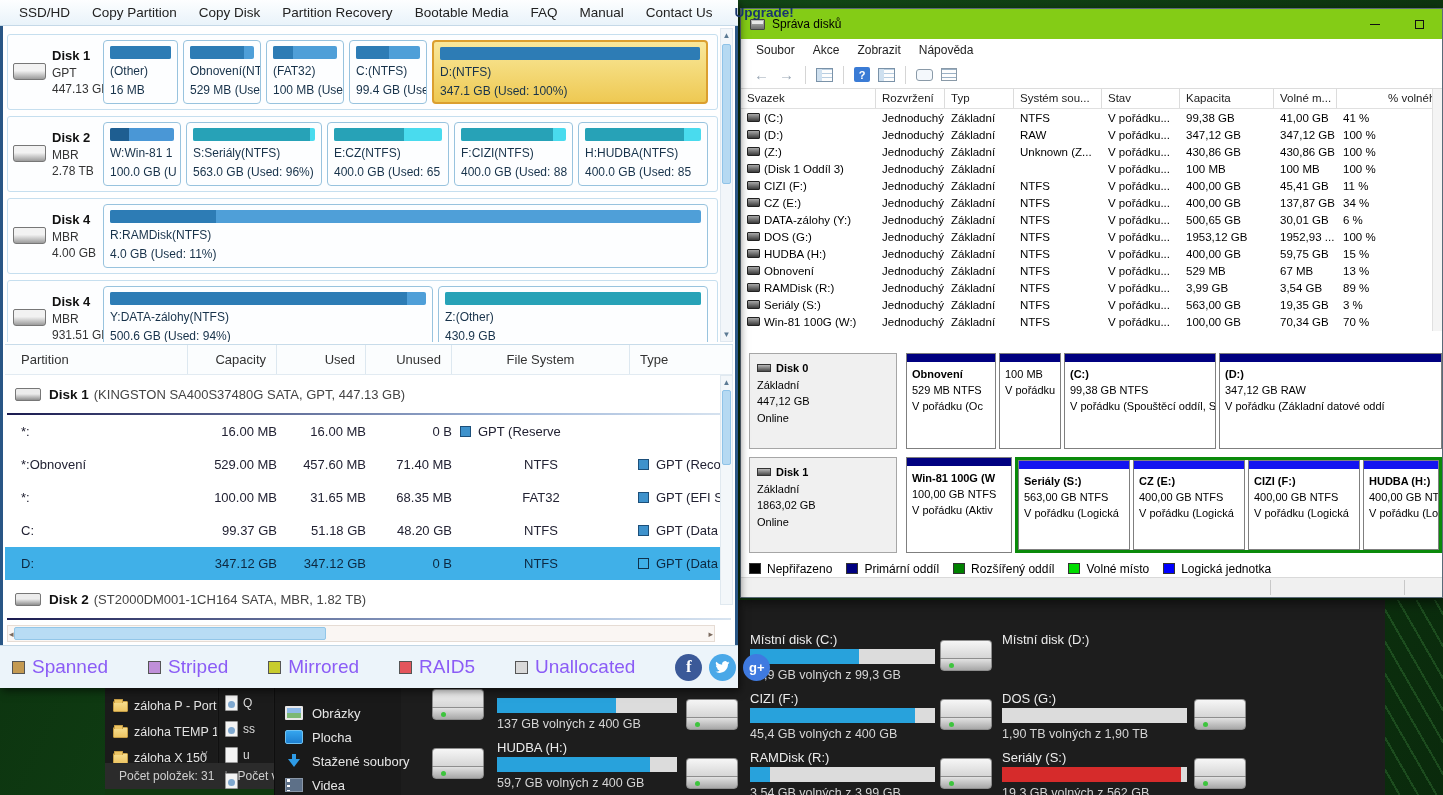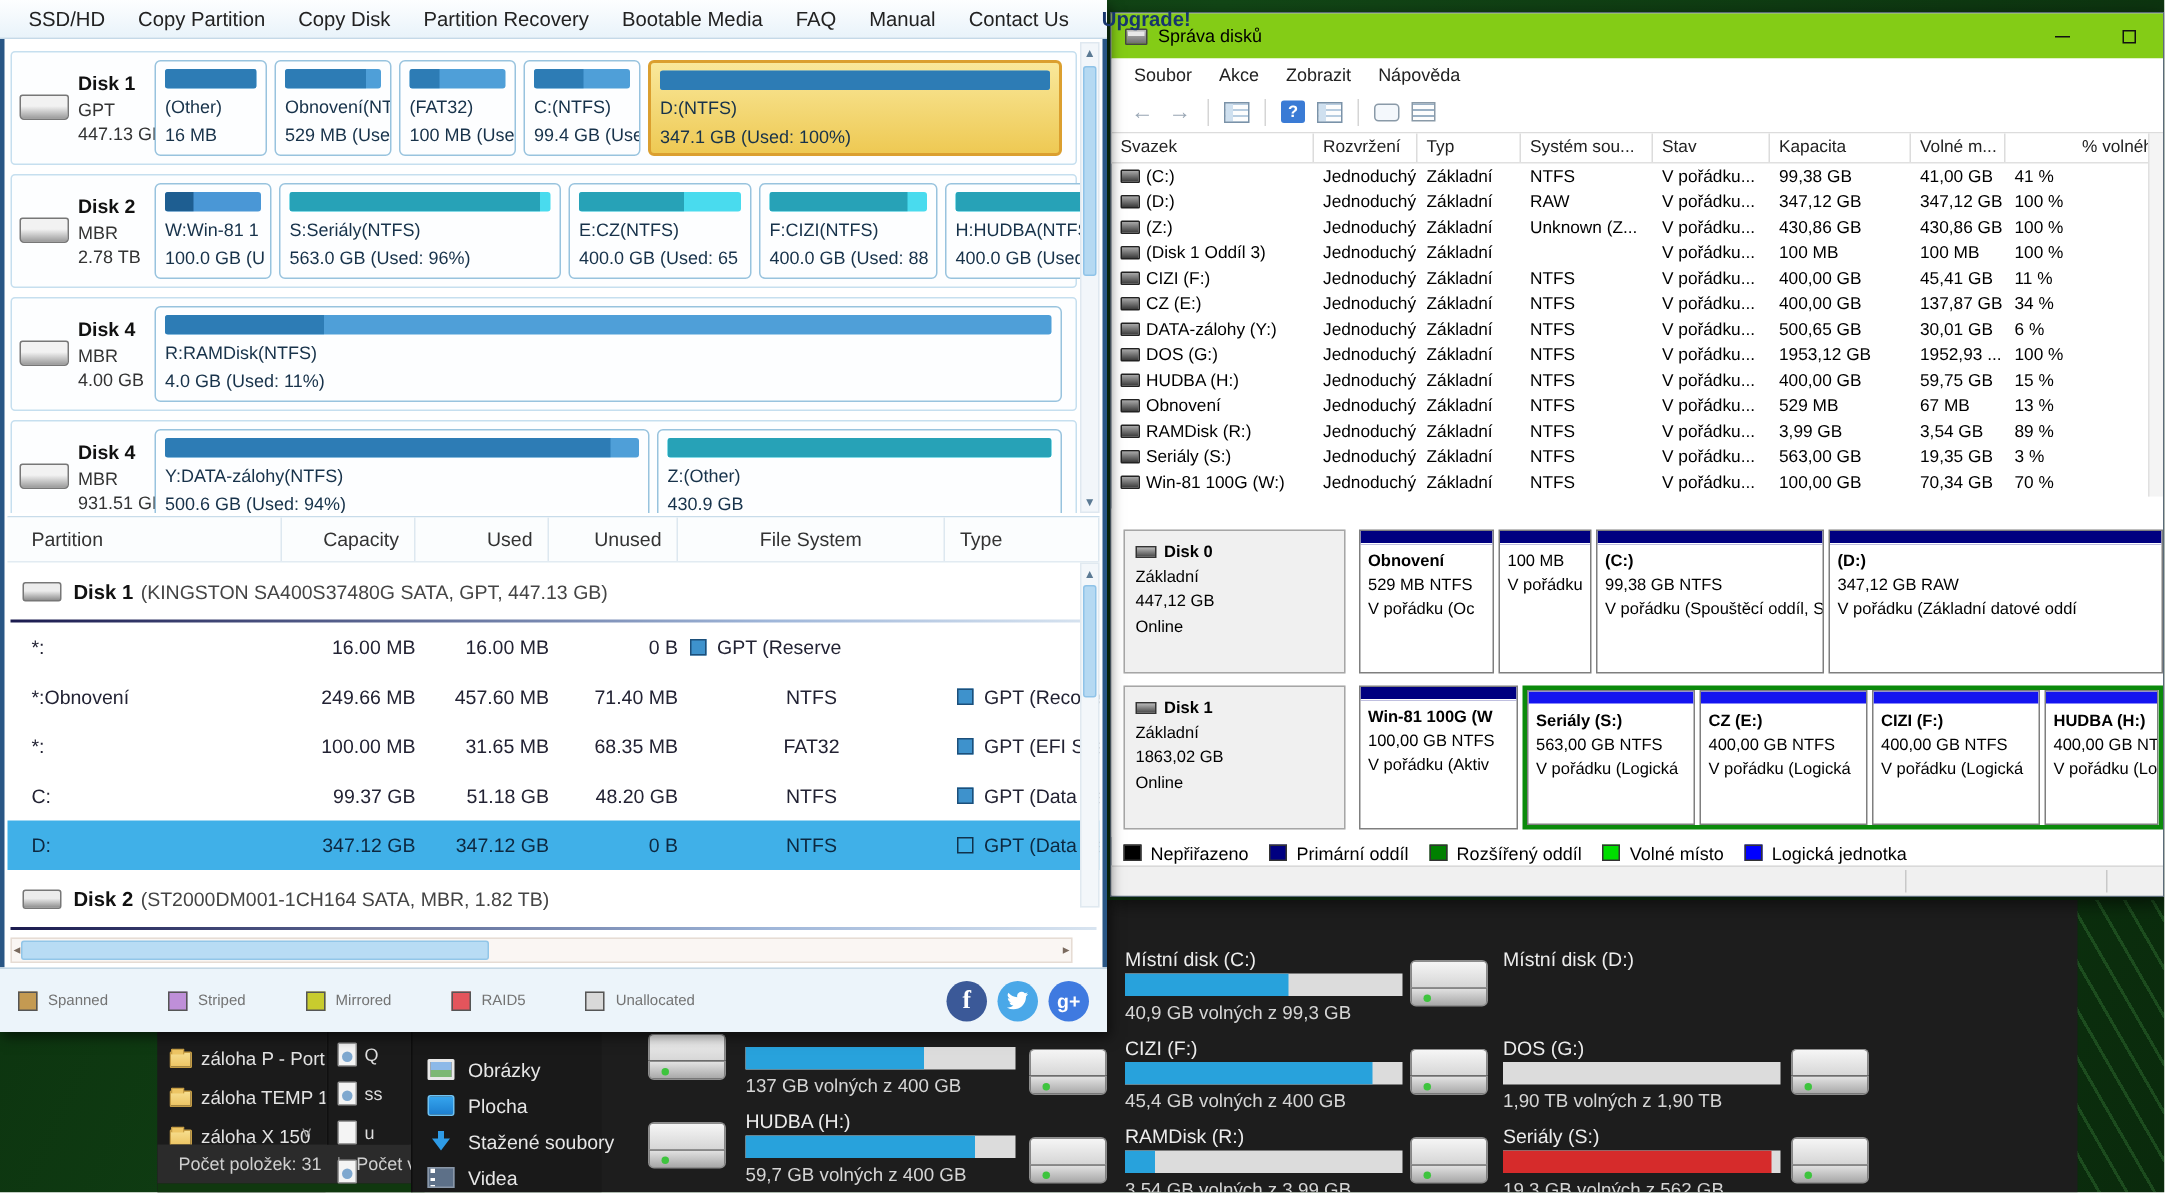--- a/index.html
+++ b/index.html
@@ -95,21 +95,21 @@
   .sq{width:11px;height:11px;border:1px solid #1c4f7a;background:#3e92cc;margin-right:7px;flex:0 0 auto}
   .sq.hollow{background:transparent;border-color:#10324c}
   .pa-tvscroll{position:absolute;right:0;top:30px;width:13px;height:230px;background:#f3f7fa;border:1px solid #e0e9f0}
   .pa-tvscroll .thumb{position:absolute;left:1px;right:1px;top:14px;height:75px;background:#b5d9f2;border:1px solid #8fc3e8;border-radius:2px}
   .pa-hscroll{position:absolute;left:2px;right:18px;bottom:3px;height:17px;background:#faf6f3;border:1px solid #e6dcd4}
   .pa-hscroll .thumb{position:absolute;top:1px;bottom:1px;left:6px;width:312px;background:#b8dcf4;border:1px solid #92c6e8;border-radius:2px}
   .hs-arrow{position:absolute;top:0;bottom:0;display:flex;align-items:center;font-size:9px;color:#7a6a5e}
   .pa-legendbar{position:absolute;left:0;bottom:0;right:0;height:43px;background:#ecf4fa;border-top:1px solid #c2d6e4;display:flex;align-items:center;padding:0 12px}
   .pa-leg{display:flex;align-items:center;margin-right:40px}
   .pa-leg .box{width:13px;height:13px;border:1px solid #555;margin-right:7px}
-  .pa-leg span{font-size:10px;color:#737373}
+  .pa-leg span{font-size:19px;color:#8b5cf6}
   .pa-social{margin-left:auto;display:flex;gap:7px;align-items:center}
   .soc{width:27px;height:27px;border-radius:50%;display:flex;align-items:center;justify-content:center;color:#fff}
   .soc.fb{background:#3b5998;font:bold 17px "Liberation Serif","DejaVu Serif",serif}
   .soc.tw{background:#4aa8e8}
   .soc.gp{background:#3f7ae0;font:bold 13px "Liberation Sans",sans-serif}
 
   
   #dm{position:absolute;left:740px;top:8px;width:703px;height:590px;background:#fff;border:1px solid #5a6a78;z-index:2;box-shadow:0 4px 12px rgba(0,0,0,.6)}
   .dm-titlebar{position:absolute;left:0;top:0;right:0;height:30px;background:#84cc16;display:flex;align-items:center;padding-left:9px}
   .dm-app-icon{width:15px;height:11px;background:linear-gradient(#bdbdbd,#6e6e6e);border:1px solid #444;border-radius:1px;margin-right:7px;position:relative}
@@ -415,21 +415,21 @@
               </div>
             </div>
             <div class="pa-parts">
               <div class="pa-part" style="width: 78px;">
                 <div class="pa-bar" style="background: rgb(74, 151, 214);">
                   <div class="pa-fill" style="width: 30%; background: rgb(30, 94, 145);"></div>
                 </div>
                 <div class="pa-l1">W:Win-81 1</div>
                 <div class="pa-l2">100.0 GB (U</div>
               </div>
-              <div class="pa-part" style="width: 188px;">
+              <div class="pa-part" style="width: 136px;">
                 <div class="pa-bar" style="background: rgb(73, 219, 238);">
                   <div class="pa-fill" style="width: 96%; background: rgb(39, 162, 183);"></div>
                 </div>
                 <div class="pa-l1">S:Seriály(NTFS)</div>
                 <div class="pa-l2">563.0 GB (Used: 96%)</div>
               </div>
               <div class="pa-part" style="width: 122px;">
                 <div class="pa-bar" style="background: rgb(73, 219, 238);">
                   <div class="pa-fill" style="width: 65%; background: rgb(39, 162, 183);"></div>
                 </div>
@@ -524,21 +524,21 @@
               <div class="r">16.00 MB</div>
               <div class="r">16.00 MB</div>
               <div class="r">0 B</div>
               <div class="t">
                 <span class="sq"></span>
                 <span>GPT (Reserve</span>
               </div>
             </div>
             <div class="pa-row">
               <div class="c-part">*:Obnovení</div>
-              <div class="r">249.66 MB</div>
+              <div class="r">529.00 MB</div>
               <div class="r">457.60 MB</div>
               <div class="r">71.40 MB</div>
               <div class="c">NTFS</div>
               <div class="t">
                 <span class="sq"></span>
                 <span>GPT (Recover</span>
               </div>
             </div>
             <div class="pa-row">
               <div class="c-part">*:</div>

